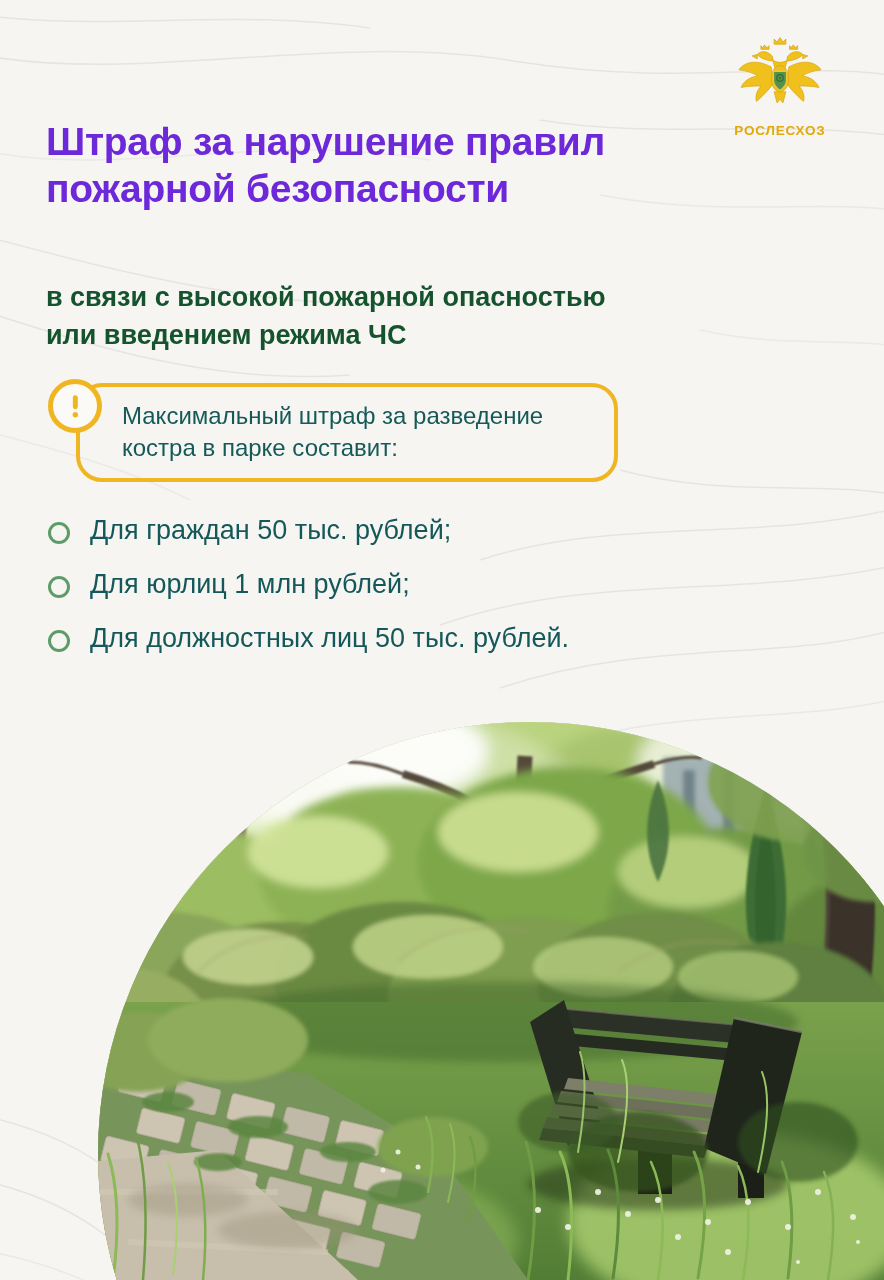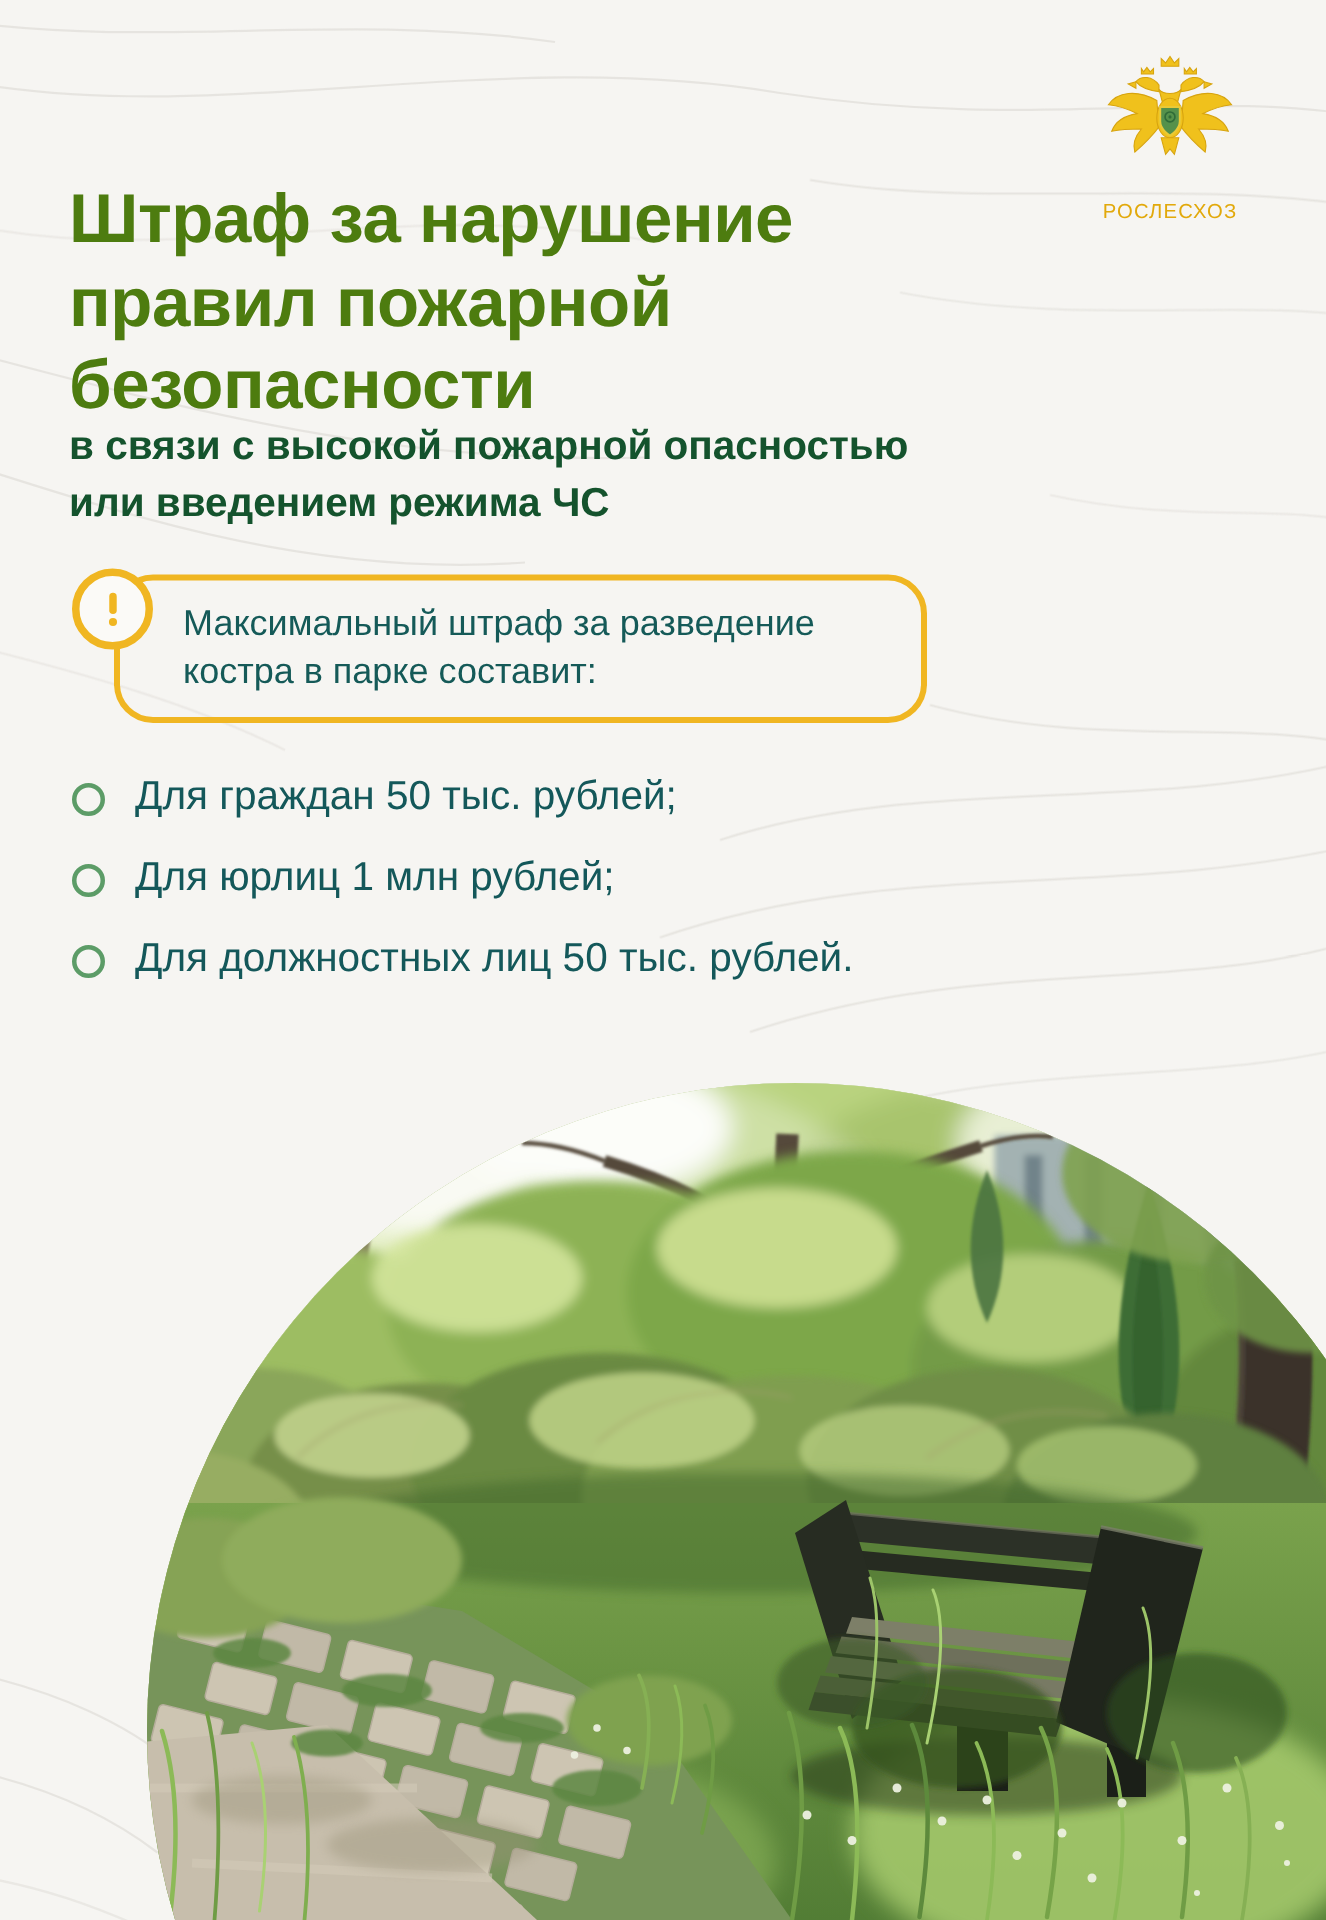--- a/index.html
+++ b/index.html
@@ -6,25 +6,25 @@
   .poster{
     position:relative;width:884px;height:1280px;overflow:hidden;
     background:#F6F5F2;
     font-family:"Liberation Sans",sans-serif;
     color:#0E5356;
   }
   .contours{position:absolute;inset:0;}
   
   .logo{position:absolute;top:36px;right:36px;width:136px;text-align:center;}
   .logo svg{display:block;margin:0 auto;}
-  .logo-label{margin-top:19px;font-size:13.5px;font-weight:400;letter-spacing:.8px;color:#E2A90B;}
+  .logo-label{margin-top:9px;font-size:13.5px;font-weight:700;letter-spacing:.8px;color:#E2A90B;}
   
   .title{
     position:absolute;left:46px;top:118px;width:590px;margin:0;
-    font-size:46px;line-height:1.21;font-weight:700;color:#4d7c0f;letter-spacing:-.3px;
+    font-size:39px;line-height:1.21;font-weight:700;color:#6d28d9;letter-spacing:-.3px;
   }
   .subtitle{
     position:absolute;left:46px;top:279px;width:560px;margin:0;
     font-size:27px;line-height:1.39;font-weight:700;color:#14532d;
   }
   
   .callout{
     position:absolute;left:76px;top:383px;width:542px;min-height:86px;box-sizing:border-box;
     border:4px solid #F0B622;border-radius:26px;
     padding:13px 6px 13px 42px;

